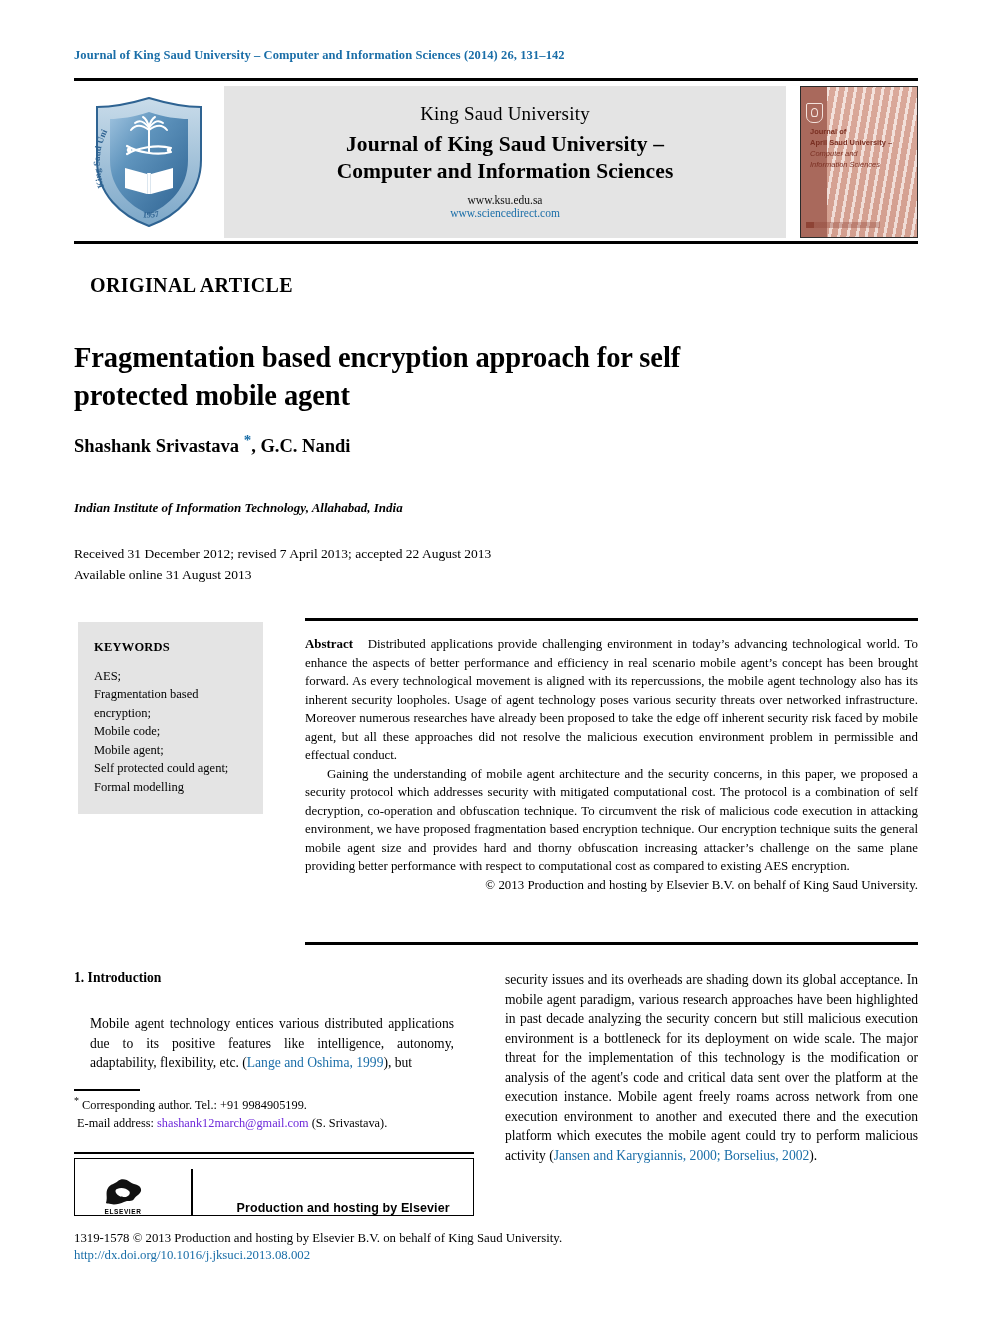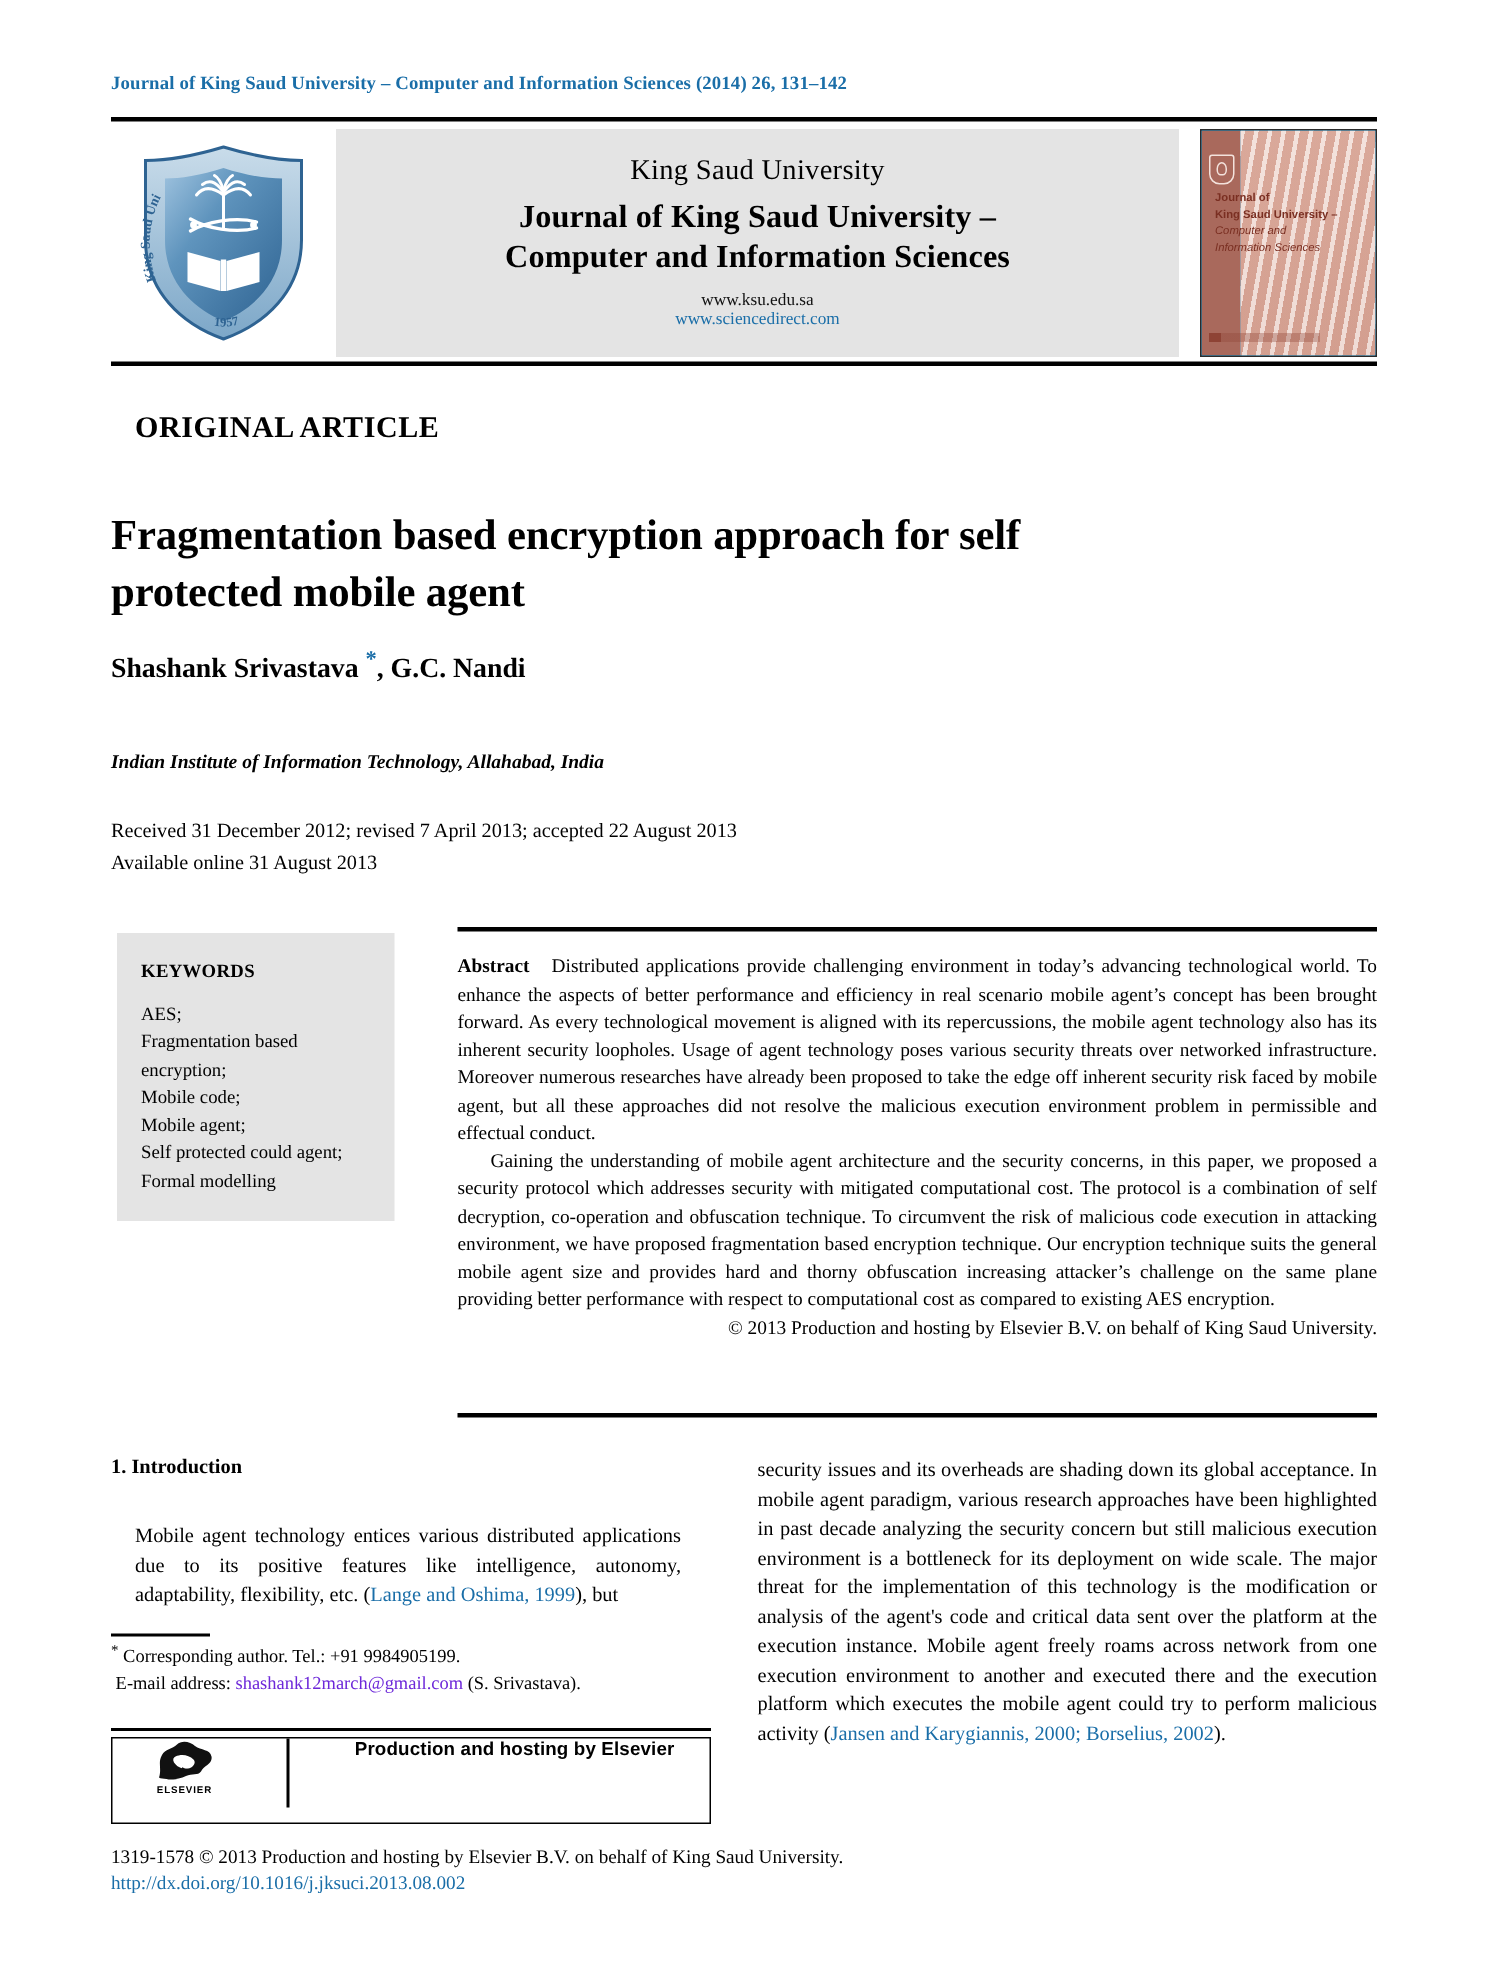--- a/index.html
+++ b/index.html
@@ -308,21 +308,21 @@
   
   .els-box {
     position: absolute;
     left: 74px;
     top: 1158px;
     width: 400px;
     height: 58px;
     border: 1.5px solid #000;
     box-sizing: border-box;
     display: flex;
-    align-items: flex-start;
+    align-items: flex-end;
     gap: 24px;
   }
   .els-logo {
     width: 72px;
     flex: 0 0 72px;
     display: flex;
     flex-direction: column;
     align-items: center;
     justify-content: center;
     margin-left: 12px;
@@ -435,21 +435,21 @@
       <div class="bnr-url1">www.ksu.edu.sa</div>
       <div class="bnr-url2">www.sciencedirect.com</div>
     </div>
 
     <div class="banner-cover">
       <div class="cover-strip"></div>
       <div class="cover-body"></div>
       <div class="cover-seal"></div>
       <div class="cover-text">
         <div class="b">Journal of</div>
-        <div class="b">King Saud University –</div>
+        <div class="b">April Saud University –</div>
         <div class="i">Computer and</div>
         <div class="i">Information Sciences</div>
       </div>
       <div class="cover-footer"></div>
     </div>
   </div>
   <div class="rule-thick" id="rule-banner"></div>
 
   <div class="orig-article">ORIGINAL ARTICLE</div>
   <h1 class="art-title">Fragmentation based encryption approach for self protected mobile agent</h1>

